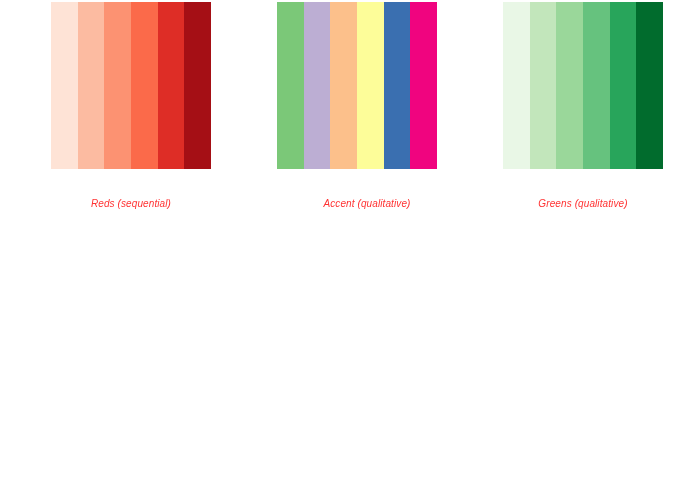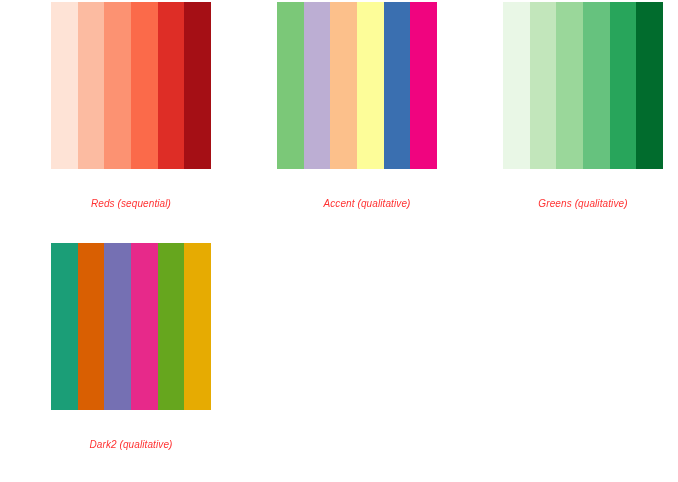--- a/index.html
+++ b/index.html
@@ -87,24 +87,13 @@
       <div class="swatch-block">
         <div class="swatch-band" style="background-color: rgb(233, 247, 230);"></div>
         <div class="swatch-band" style="background-color: rgb(194, 230, 187);"></div>
         <div class="swatch-band" style="background-color: rgb(154, 215, 154);"></div>
         <div class="swatch-band" style="background-color: rgb(102, 194, 126);"></div>
         <div class="swatch-band" style="background-color: rgb(40, 165, 91);"></div>
         <div class="swatch-band" style="background-color: rgb(1, 108, 45);"></div>
       </div>
       <div class="palette-caption" style="color: rgb(255, 50, 50);">Greens (qualitative)</div>
     </div>
-    <div class="palette-cell">
-      <div class="swatch-block">
-        <div class="swatch-band" style="background-color: rgb(27, 158, 119);"></div>
-        <div class="swatch-band" style="background-color: rgb(217, 95, 2);"></div>
-        <div class="swatch-band" style="background-color: rgb(117, 112, 179);"></div>
-        <div class="swatch-band" style="background-color: rgb(231, 41, 138);"></div>
-        <div class="swatch-band" style="background-color: rgb(102, 166, 30);"></div>
-        <div class="swatch-band" style="background-color: rgb(230, 171, 2);"></div>
-      </div>
-      <div class="palette-caption" style="color: rgb(255, 50, 50);">Dark2 (qualitative)</div>
-    </div>
   </div>
 
 </body></html>

